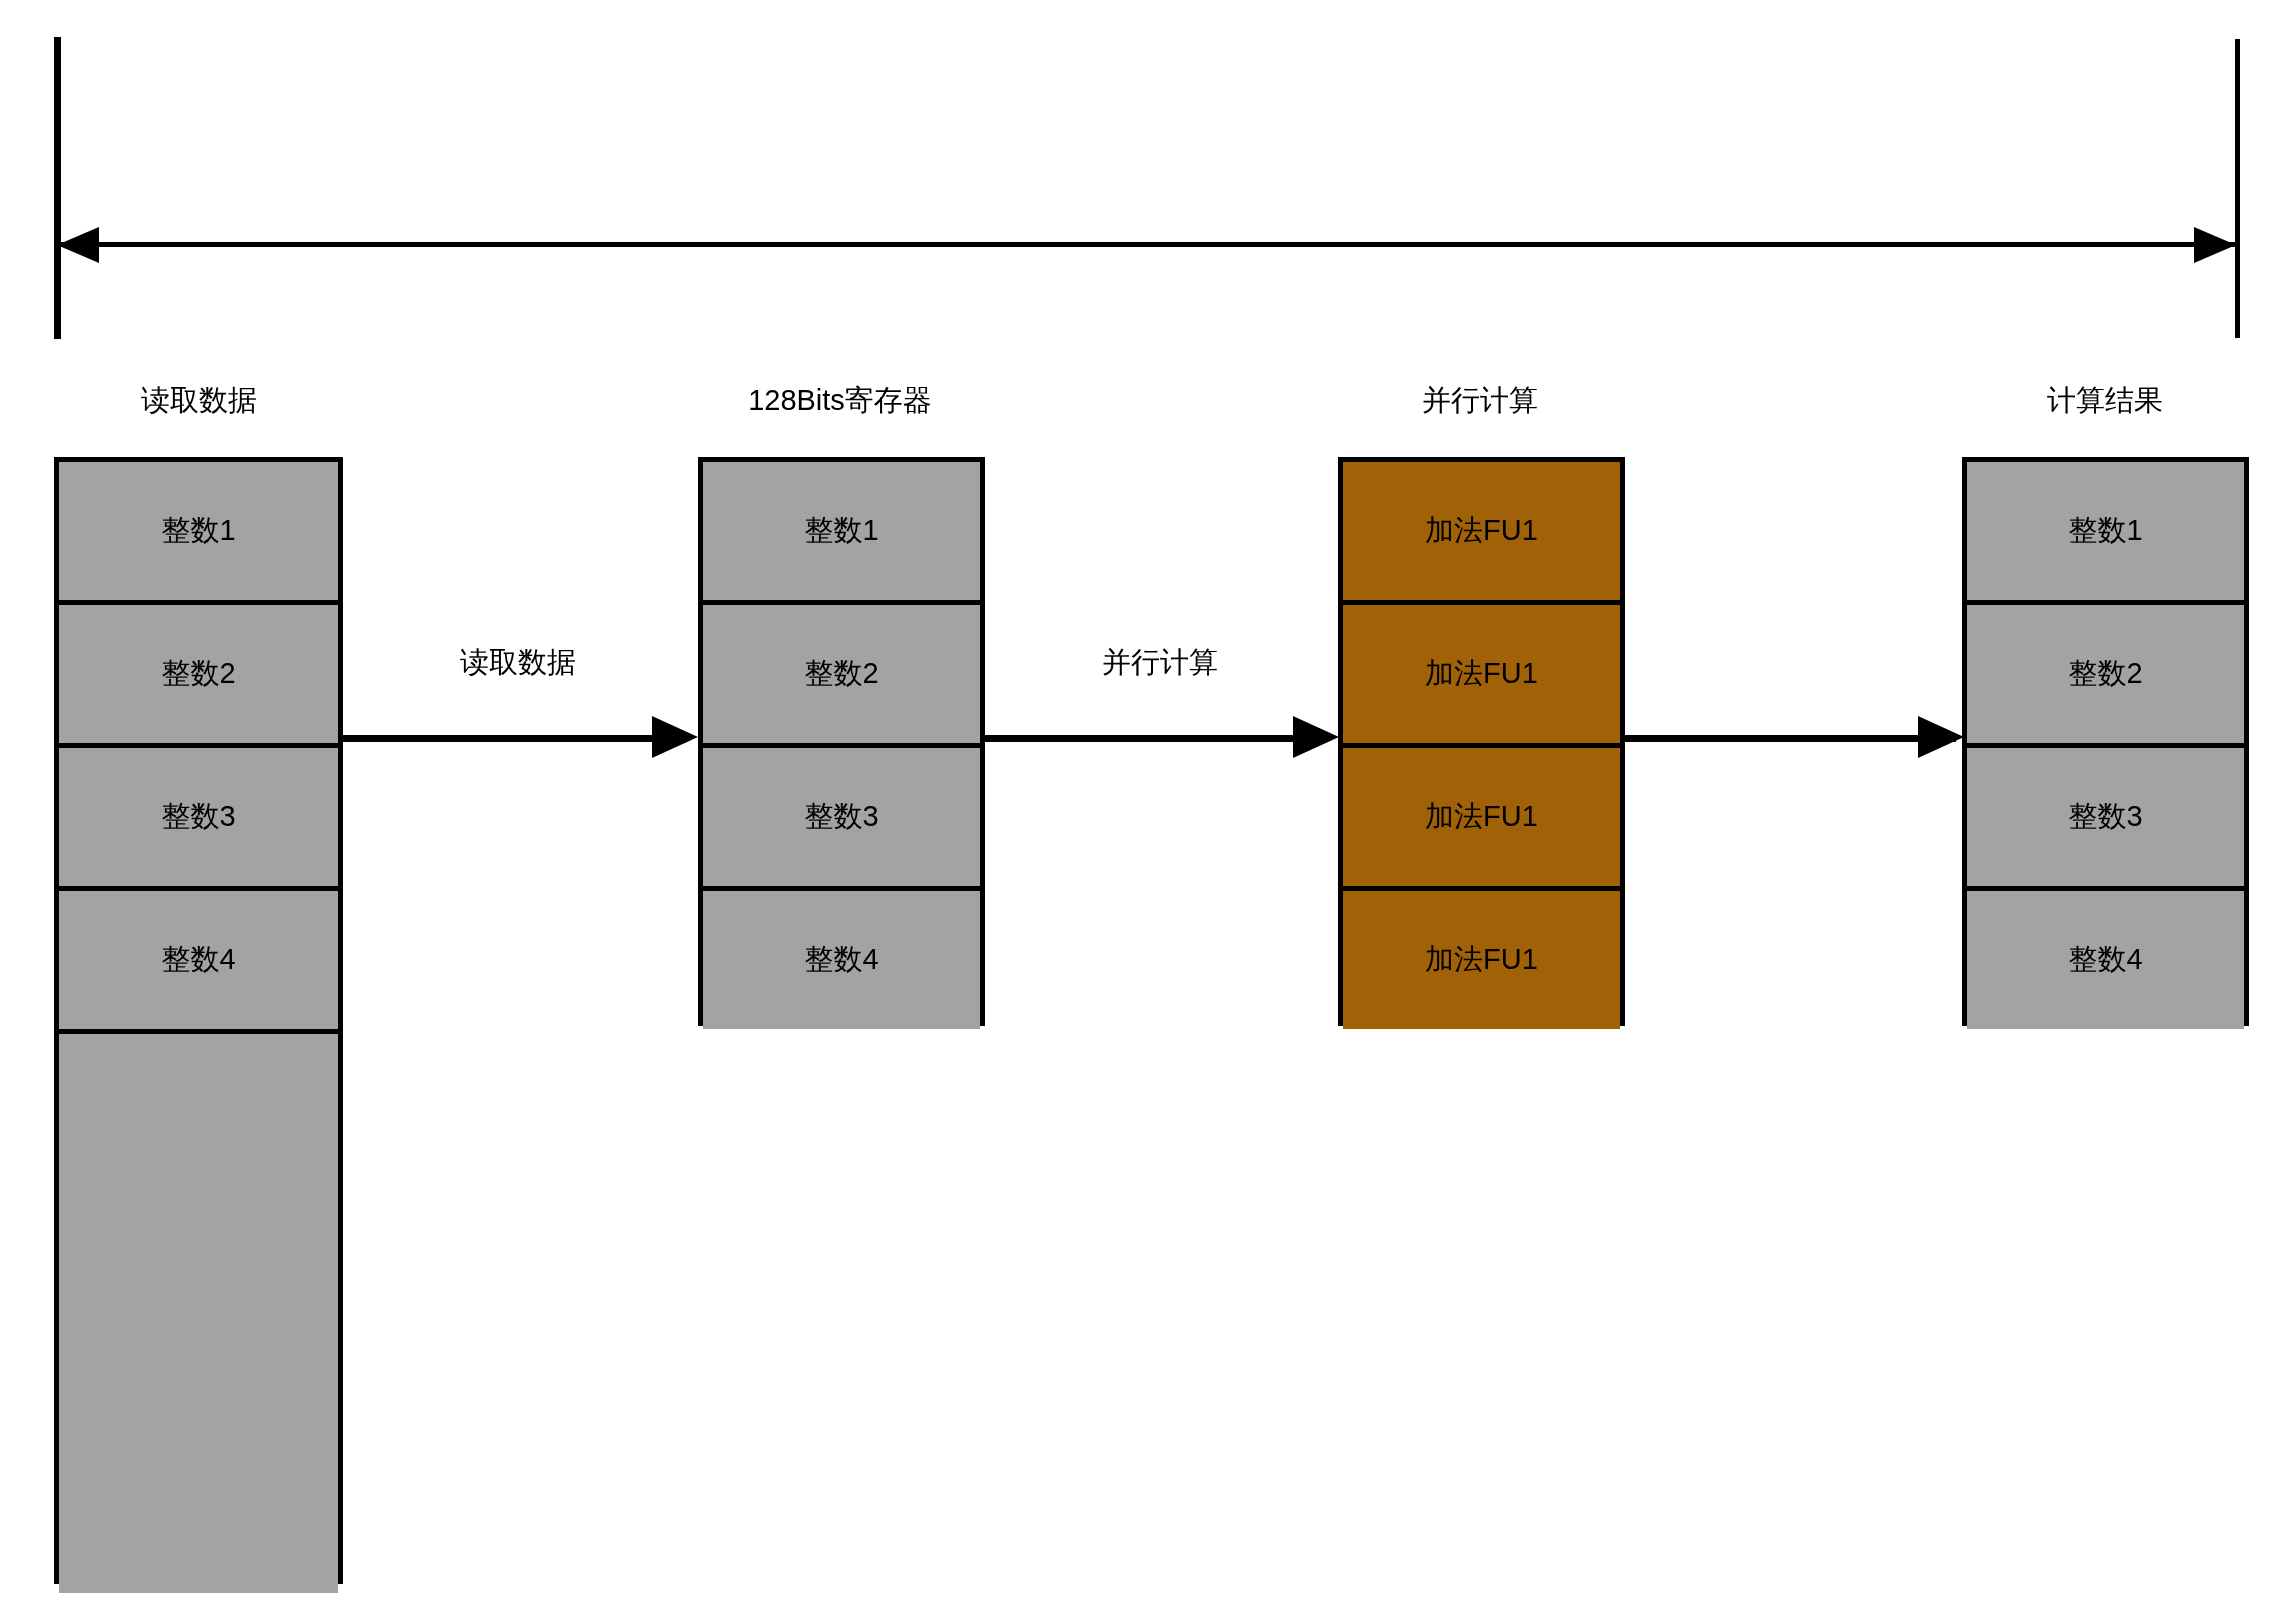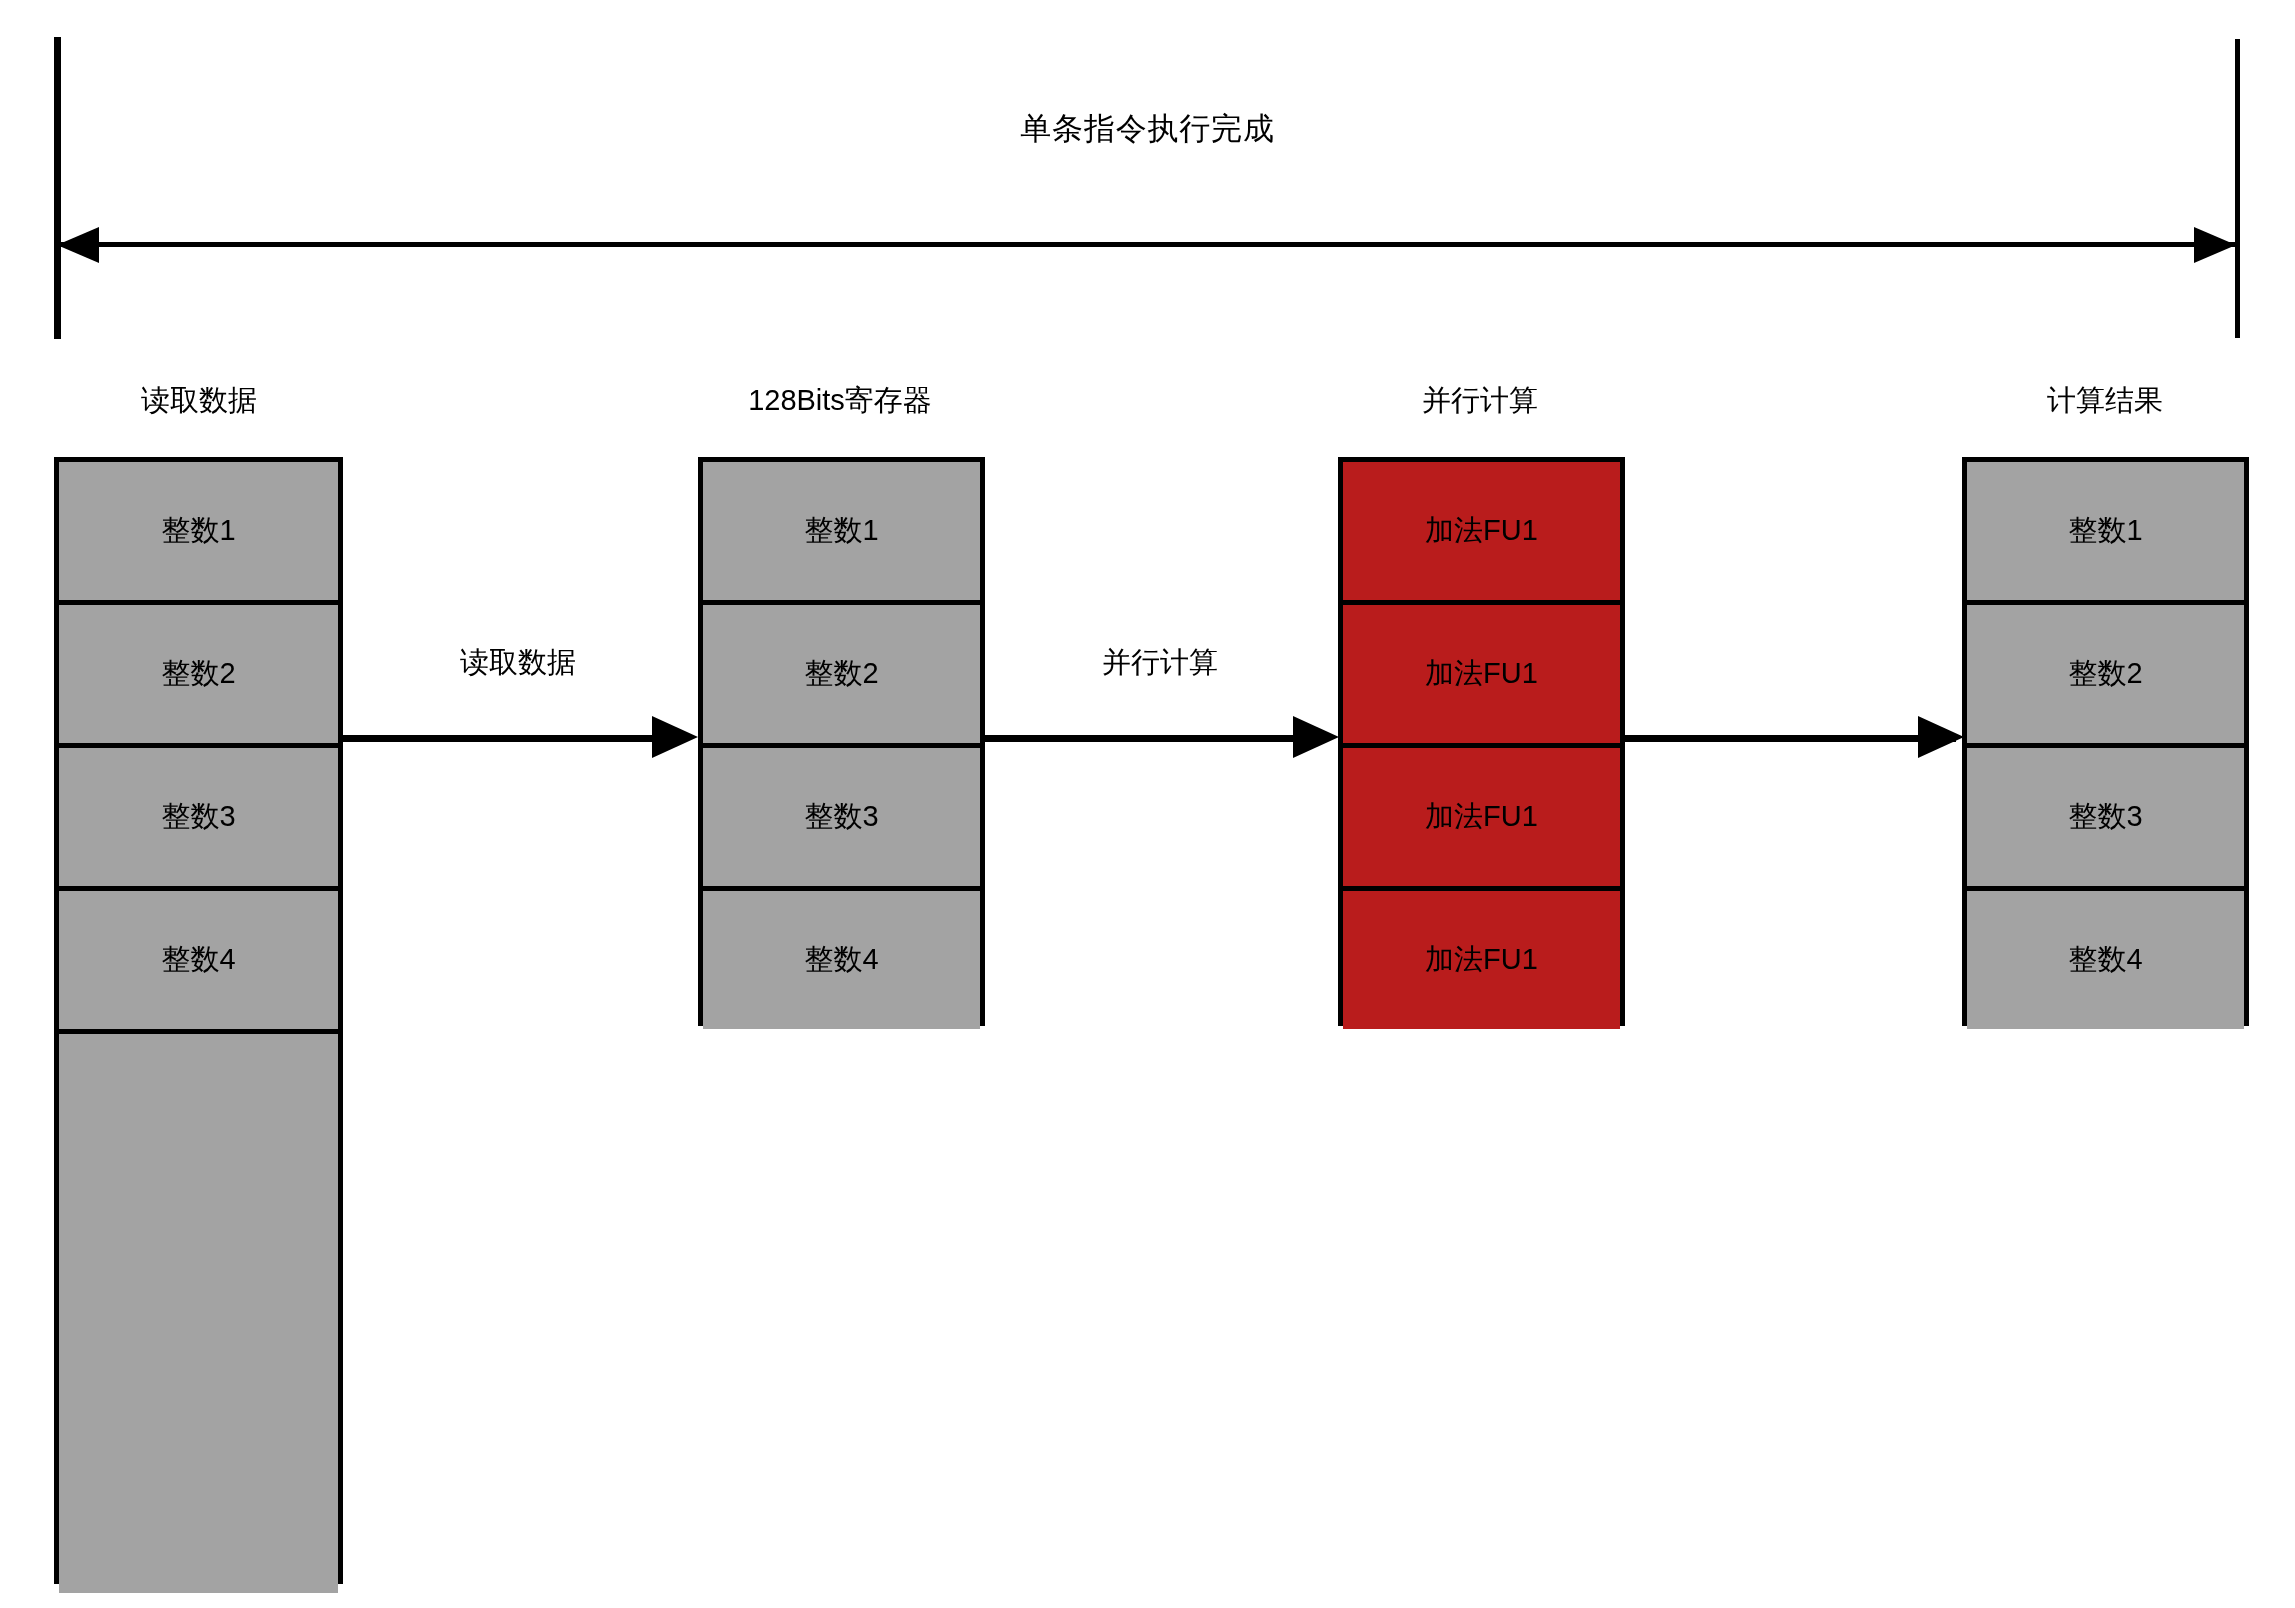--- a/index.html
+++ b/index.html
@@ -80,21 +80,21 @@
     width: 100%;
     display: flex;
     align-items: center;
     justify-content: center;
     font-size: 29px;
     color: #000000;
     border-bottom: 5.4px solid #000000;
   }
   .cell:last-child { border-bottom: none; }
   .cell.green { background: #a3a3a3; }
-  .cell.pink  { background: #b91c1c; }
+  .cell.pink  { background: #a16207; }
   .cell.tall  { height: 559px; }
 
   
   .flow-arrow-line {
     position: absolute;
     top: 735px;
     height: 7px;
     background: #000000;
   }
   .flow-arrow-head {
@@ -116,21 +116,20 @@
     transform: translateX(-50%);
   }
 </style>
 </head>
 <body>
 
 <div id="canvas">
 
   <div class="bracket-bar bracket-left"></div>
   <div class="bracket-bar bracket-right"></div>
-  <div class="span-title">单条指令执行完成</div>
   <div class="span-arrow-line"></div>
   <div class="span-arrow-head left"></div>
   <div class="span-arrow-head right"></div>
 
   <div class="col-header" style="left:199px;">读取数据</div>
   <div class="col-header" style="left:840px;">128Bits寄存器</div>
   <div class="col-header" style="left:1480px;">并行计算</div>
   <div class="col-header" style="left:2105px;">计算结果</div>
 
   <div class="stack" style="left:54px; top:457px; width:289px; height:1127px;">

